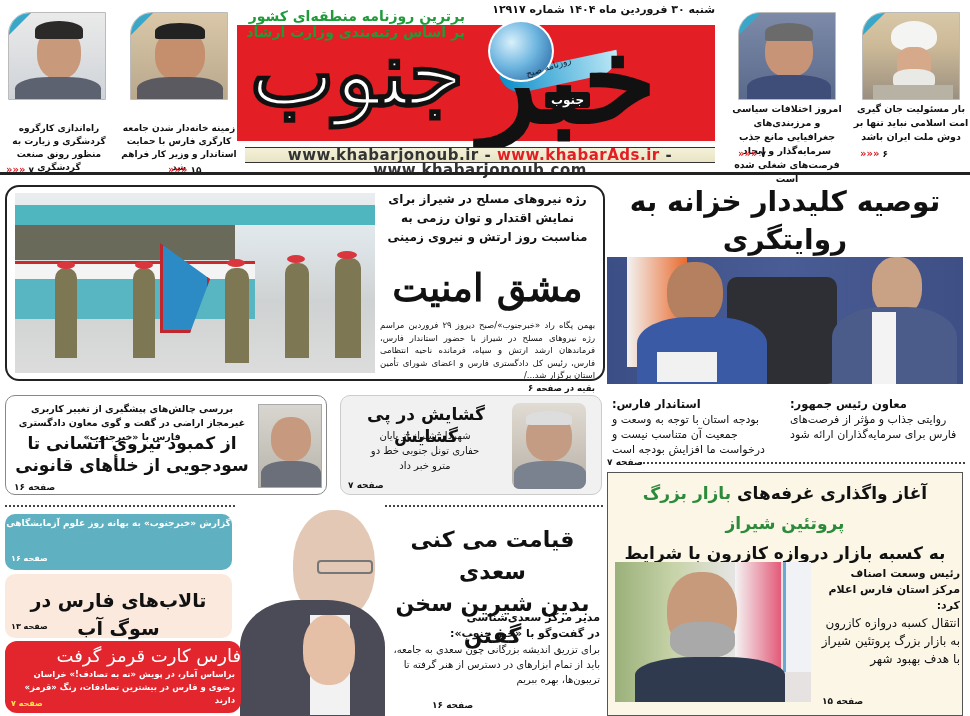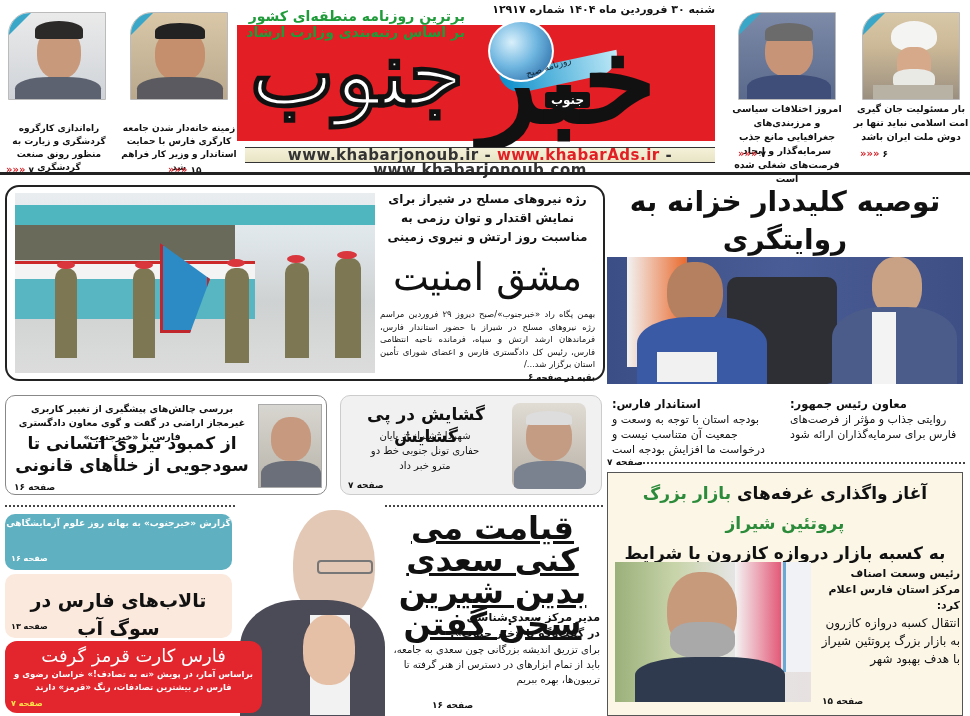--- a/index.html
+++ b/index.html
@@ -36,35 +36,35 @@
 
   
   .hl-big { position:absolute; left:605px; top:183px; width:360px; font-size:28px; font-weight:bold; direction:rtl; text-align:center; line-height:38px; letter-spacing:-0.5px; }
   .subcap-title { font-weight:bold; font-size:11.5px; }
   .subcap { position:absolute; font-size:11px; direction:rtl; text-align:left; line-height:15px; }
 
   
   .parade-box { position:absolute; left:5px; top:185px; width:600px; height:196px; border:2px solid #222; border-radius:14px; }
   .parade-text { position:absolute; left:380px; top:190px; width:215px; direction:rtl; }
   .parade-sub { font-size:12px; font-weight:bold; text-align:center; line-height:19px; }
-  .parade-hl { font-family:"DejaVu Serif",serif; font-size:38px; font-weight:normal; text-align:center; line-height:50px; margin-top:5px; }
+  .parade-hl { font-family:"DejaVu Serif",serif; font-size:38px; font-weight:bold; text-align:center; line-height:50px; margin-top:16px; }
   .parade-body { font-size:8.5px; text-align:justify; line-height:12.5px; margin-top:6px; }
   .parade-more { font-size:8.5px; font-weight:bold; margin-top:1px; }
 
   
   .box-round { position:absolute; border:1px solid #888; border-radius:10px; background:#fff; }
 
   
   .bazaar-box { position:absolute; left:607px; top:472px; width:356px; height:244px; background:#fbf6e6; border:1px solid #555; }
   .green { color:#2b8b3a; }
 
   
   .teal-card { position:absolute; left:5px; top:514px; width:227px; height:56px; background:#5fb0c0; border-radius:10px; color:#fff; direction:rtl; text-align:center; }
   .beige-card { position:absolute; left:5px; top:574px; width:227px; height:64px; background:#fbe9dd; border-radius:10px; direction:rtl; text-align:center; }
-  .red-card { position:absolute; left:5px; top:641px; width:257px; height:72px; background:#e3262d; border-radius:12px; color:#fff; direction:rtl; text-align:center; }
+  .red-card { position:absolute; left:5px; top:641px; width:236px; height:72px; background:#e3262d; border-radius:12px; color:#fff; direction:rtl; text-align:right; }
 </style>
 </head>
 <body>
 
 <div class="abs" style="left:0;top:0;width:970px;height:170px;">
   <div class="mast-red"></div>
   <div class="date-line">شنبه ۳۰ فروردین ماه ۱۴۰۴ شماره ۱۲۹۱۷</div>
   <div class="tagline">برترین روزنامه منطقه‌ای کشور بر اساس رتبه‌بندی وزارت ارشاد</div>
   <div class="logo-jonoub">جنوب</div>
   <div class="swoosh"></div>
@@ -216,21 +216,21 @@
 <div class="pg-num abs" style="left:822px;top:696px;">صفحه ۱۵</div>
 
 <div class="photo" style="left:235px;top:505px;width:150px;height:211px;">
   <div class="ph-bg" style="background:#ffffff;"></div>
   <div class="abs" style="left:58px;top:5px;width:82px;height:110px;border-radius:48% 48% 45% 45%;background:#e3c8b5;"></div>
   <div class="abs" style="left:82px;top:55px;width:56px;height:14px;border:2px solid #777;border-radius:4px;"></div>
   <div class="abs" style="left:5px;top:95px;width:145px;height:116px;border-radius:40% 40% 0 0;background:#4b4a57;"></div>
   <div class="abs" style="left:75px;top:110px;width:40px;height:100px;background:#f2f2f2;"></div>
   <div class="abs" style="left:68px;top:110px;width:52px;height:70px;border-radius:45%;background:#e6c0a6;"></div>
 </div>
-<div class="abs rtl" style="left:380px;top:512px;width:225px;font-size:32px;font-weight:bold;line-height:32px;letter-spacing:-1px;text-decoration:underline;">
+<div class="abs rtl" style="left:380px;top:524px;width:225px;font-size:22px;font-weight:bold;line-height:32px;letter-spacing:-1px;">
   <div>قیامت می کنی سعدی</div>
   <div>بدین شیرین سخن گفتن</div>
 </div>
 <div class="abs" style="left:390px;top:610px;width:210px;direction:rtl;text-align:right;">
   <div style="font-size:11px;font-weight:bold;line-height:16px;">مدیر مرکز سعدی‌شناسی</div>
   <div style="font-size:11px;font-weight:bold;line-height:16px;">در گفت‌وگو با «خبر جنوب»:</div>
   <div style="font-size:10px;line-height:15px;">برای تزریق اندیشه بزرگانی چون سعدی به جامعه، باید از تمام ابزارهای در دسترس از هنر گرفته تا تریبون‌ها، بهره ببریم</div>
 </div>
 <div class="pg-num abs" style="left:432px;top:700px;">صفحه ۱۶</div>
 

